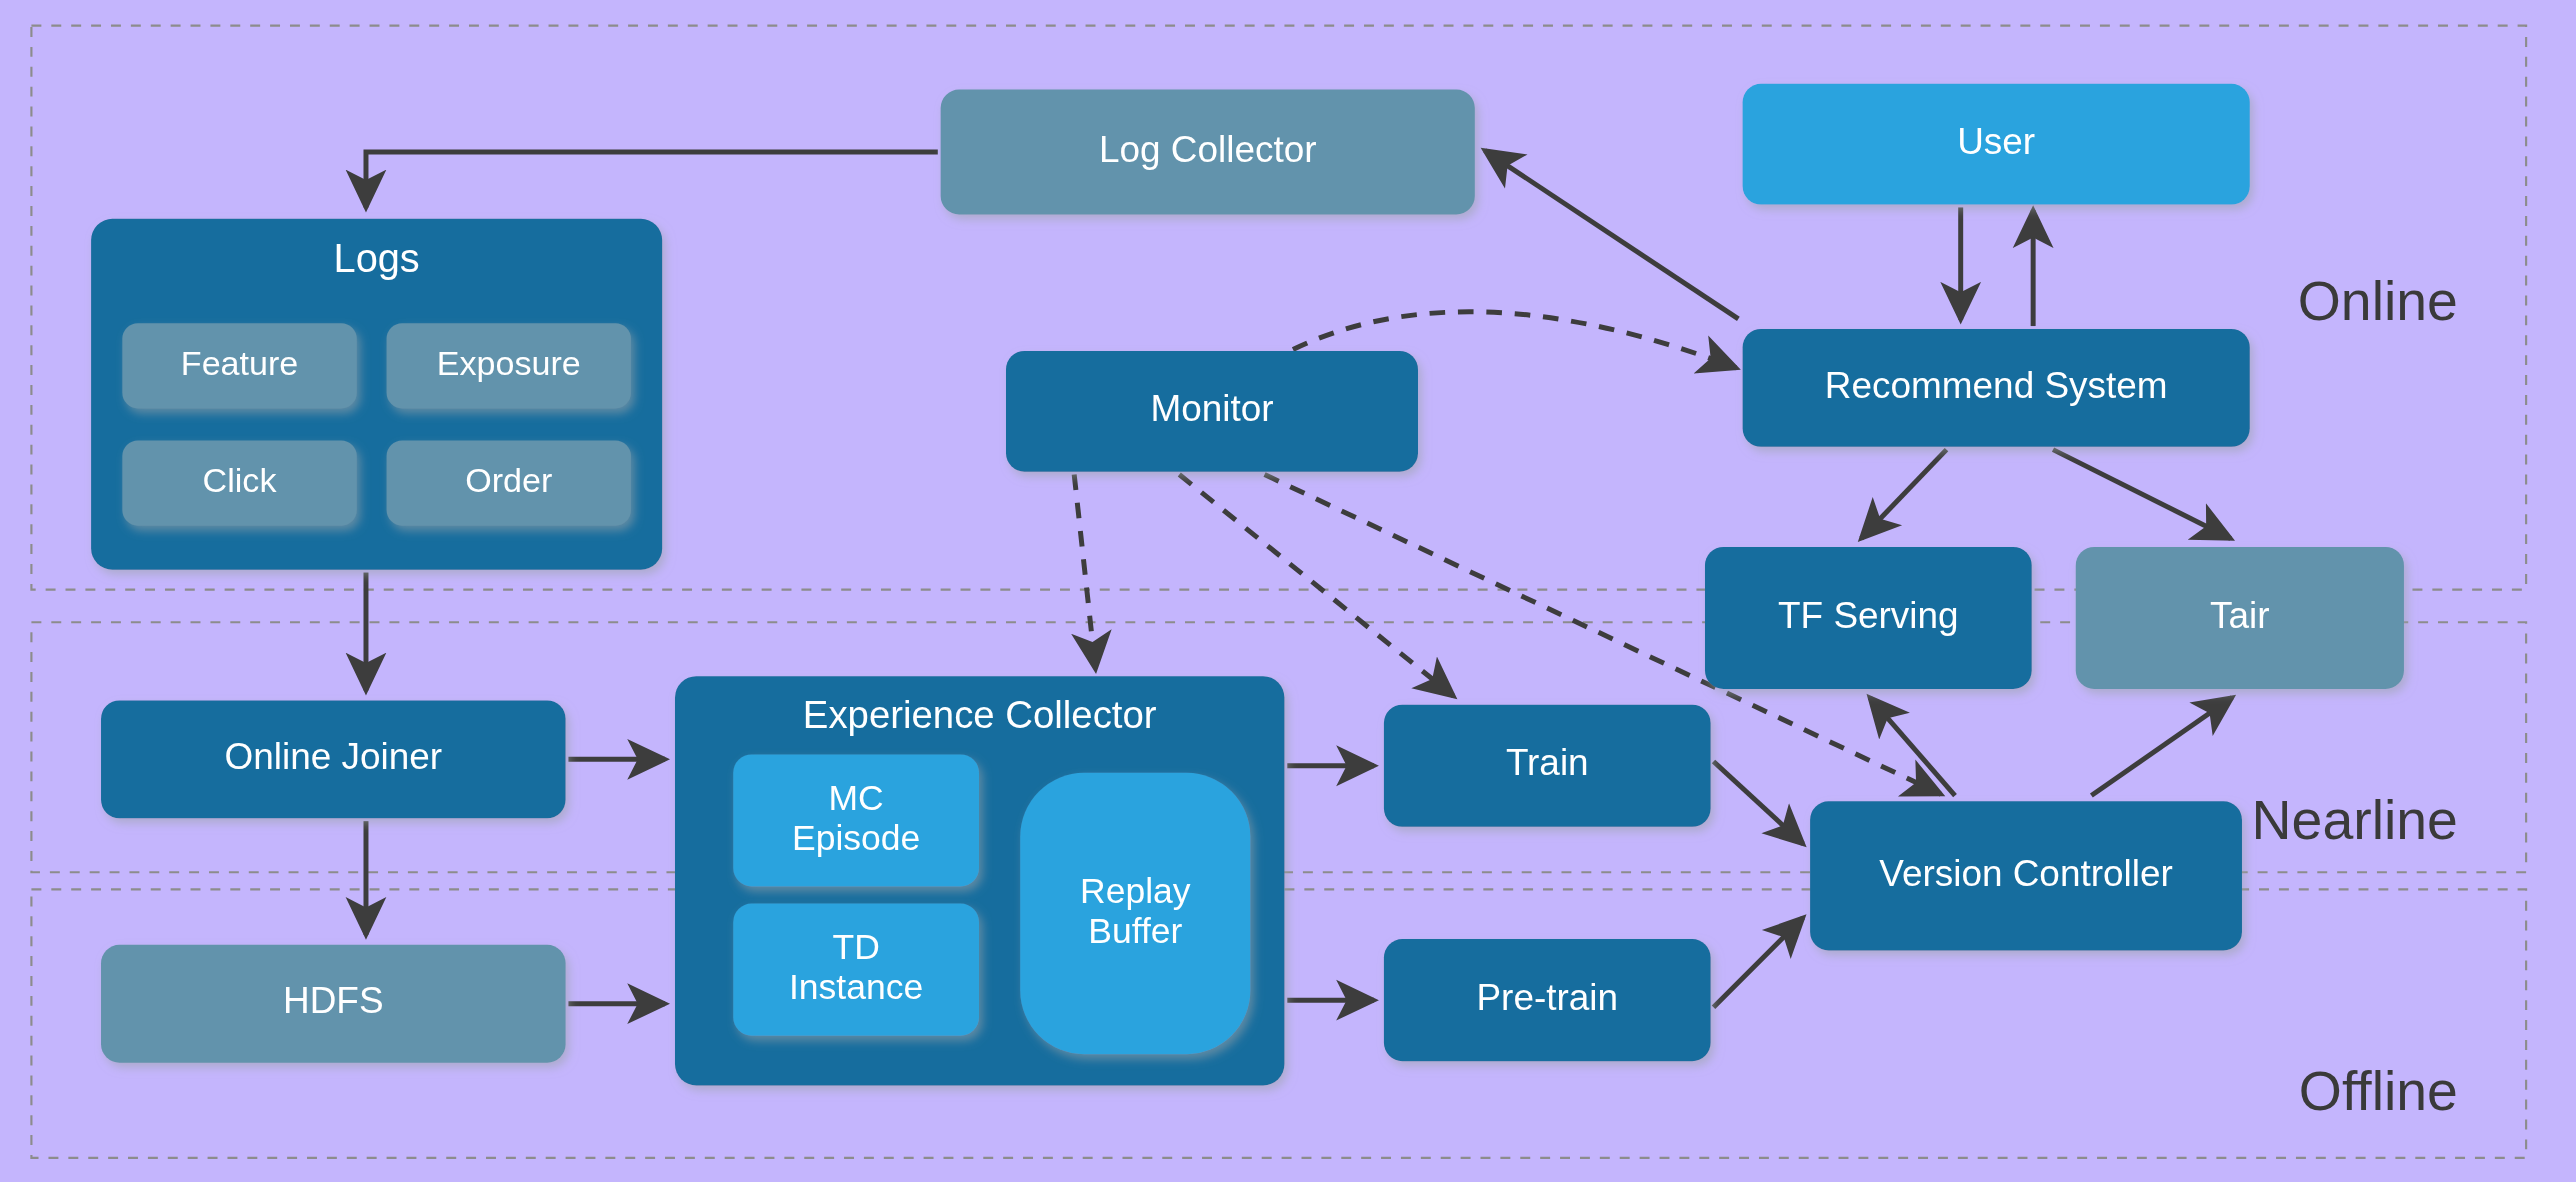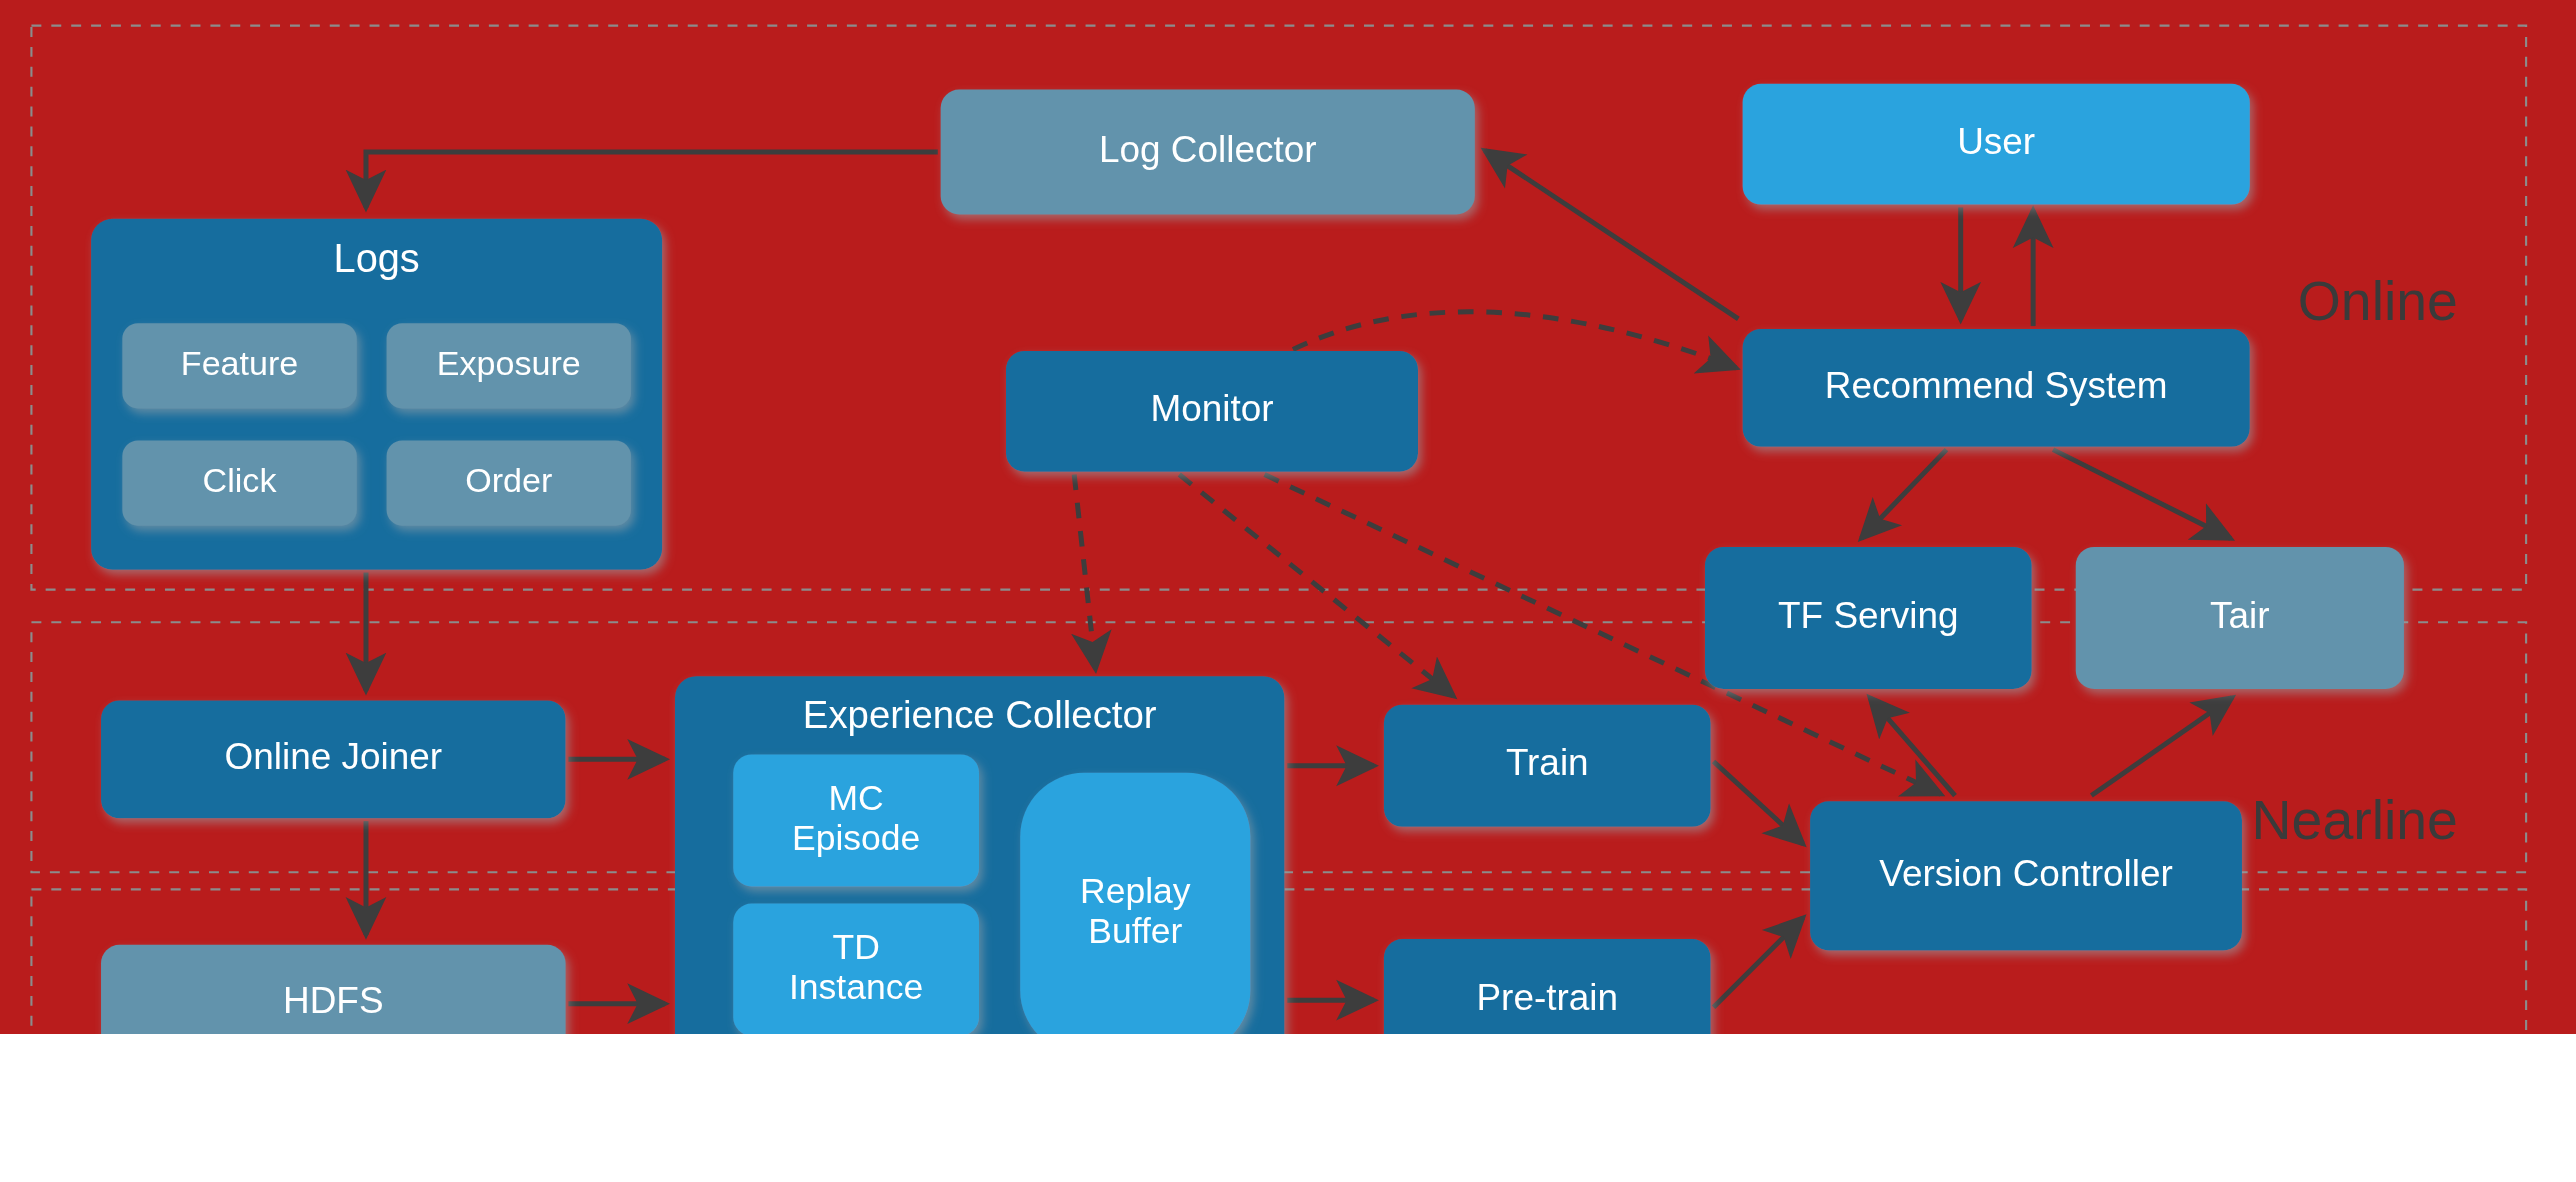--- a/index.html
+++ b/index.html
@@ -6,22 +6,22 @@
     margin: 0;
     padding: 0;
     background: #ffffff;
   }
   body {
     font-family: "Liberation Sans", sans-serif;
   }
   #stage {
     position: relative;
     width: 2576px;
-    height: 1034px;
-    background: #b91c1c;
+    height: 1182px;
+    background: #c4b5fd;
     overflow: hidden;
   }
   #diagram-svg {
     position: absolute;
     left: 0;
     top: 0;
     width: 2576px;
     height: 1182px;
   }
   .node-label {

